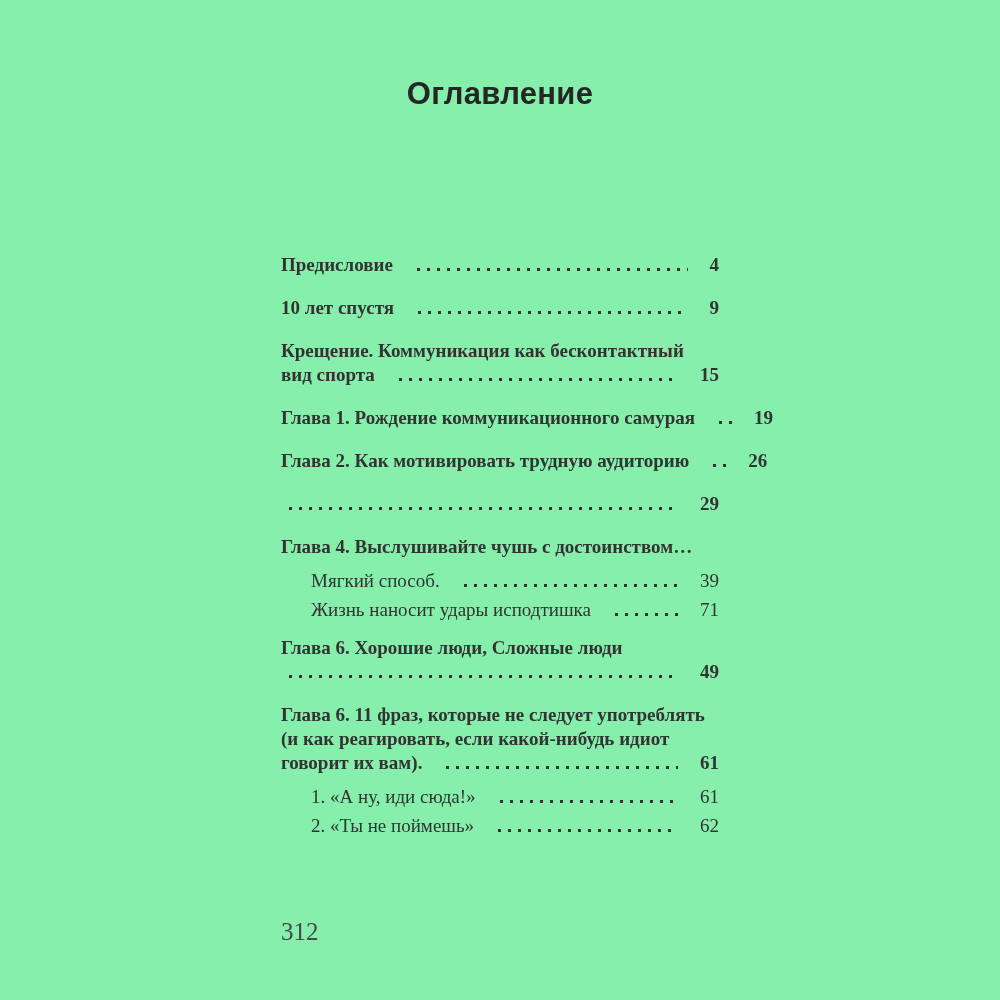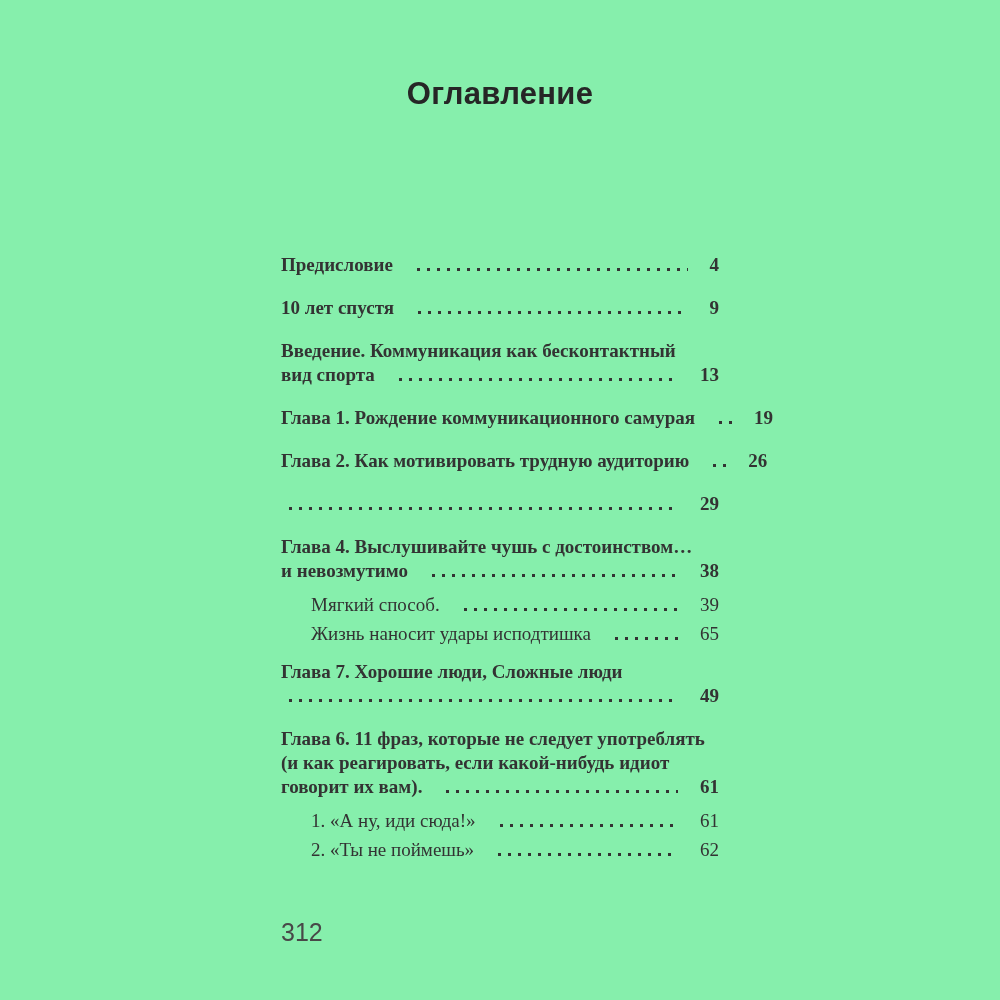--- a/index.html
+++ b/index.html
@@ -52,21 +52,21 @@
     margin: 0 6px 5px 7px;
     background-image: radial-gradient(circle at 2.5px 2.5px, #333333 1.5px, rgba(0,0,0,0) 1.9px);
     background-size: 10px 5px;
     background-repeat: repeat-x;
     background-position: left bottom;
   }
   .folio {
     position: absolute;
     left: 281px;
     top: 918px;
-    font-family: Liberation Sans, sans-serif;
+    font-family: Liberation Serif, serif;
     font-size: 25px;
     color: #484848;
   }
 </style>
 </head>
 <body>
 
 <div class="page">
 
   <div class="page-title">Оглавление</div>
@@ -83,25 +83,25 @@
 
     <div class="entry chapter">
       <div class="row">
         <span class="label">10 лет спустя</span>
         <span class="leader"></span>
         <span class="pagenum">9</span>
       </div>
     </div>
 
     <div class="entry chapter">
-      <div class="line">Введение. Коммуникация как бесконтактный</div>
+      <div class="line">Крещение. Коммуникация как бесконтактный</div>
       <div class="row">
         <span class="label">вид спорта</span>
         <span class="leader"></span>
-        <span class="pagenum">13</span>
+        <span class="pagenum">15</span>
       </div>
     </div>
 
     <div class="entry chapter">
       <div class="row">
         <span class="label">Глава 1. Рождение коммуникационного самурая</span>
         <span class="leader"></span>
         <span class="pagenum">19</span>
       </div>
     </div>
@@ -116,45 +116,40 @@
 
     <div class="entry chapter">
       <div class="row">
         <span class="leader"></span>
         <span class="pagenum">29</span>
       </div>
     </div>
 
     <div class="entry chapter">
       <div class="line">Глава 4. Выслушивайте чушь с достоинством…</div>
-      <div class="row">
-        <span class="label">и невозмутимо</span>
-        <span class="leader"></span>
-        <span class="pagenum">38</span>
-      </div>
     </div>
 
     <div class="entry sub">
       <div class="row">
         <span class="label">Мягкий способ.</span>
         <span class="leader"></span>
         <span class="pagenum">39</span>
       </div>
     </div>
 
     <div class="entry sub">
       <div class="row">
         <span class="label">Жизнь наносит удары исподтишка</span>
         <span class="leader"></span>
-        <span class="pagenum">65</span>
+        <span class="pagenum">71</span>
       </div>
     </div>
 
     <div class="entry chapter">
-      <div class="line">Глава 7. Хорошие люди, Сложные люди</div>
+      <div class="line">Глава 6. Хорошие люди, Сложные люди</div>
       <div class="row">
         <span class="leader"></span>
         <span class="pagenum">49</span>
       </div>
     </div>
 
     <div class="entry chapter">
       <div class="line">Глава 6. 11 фраз, которые не следует употреблять</div>
       <div class="line">(и как реагировать, если какой-нибудь идиот</div>
       <div class="row">

